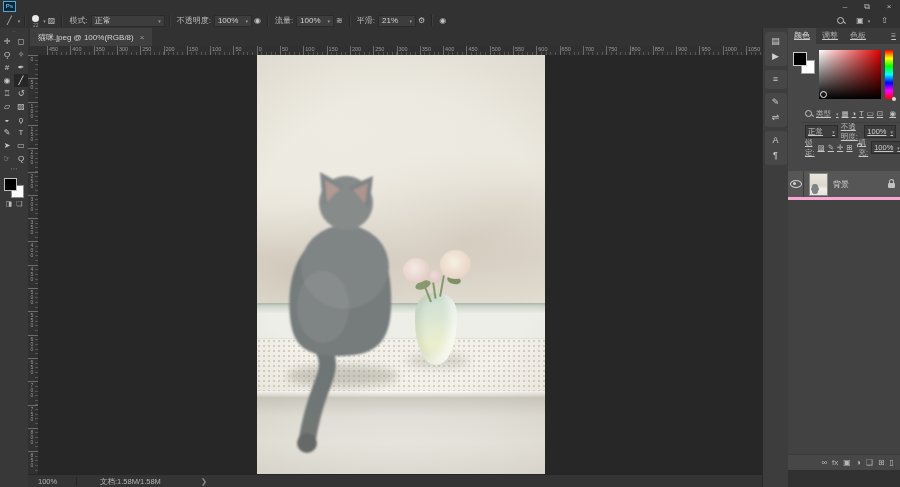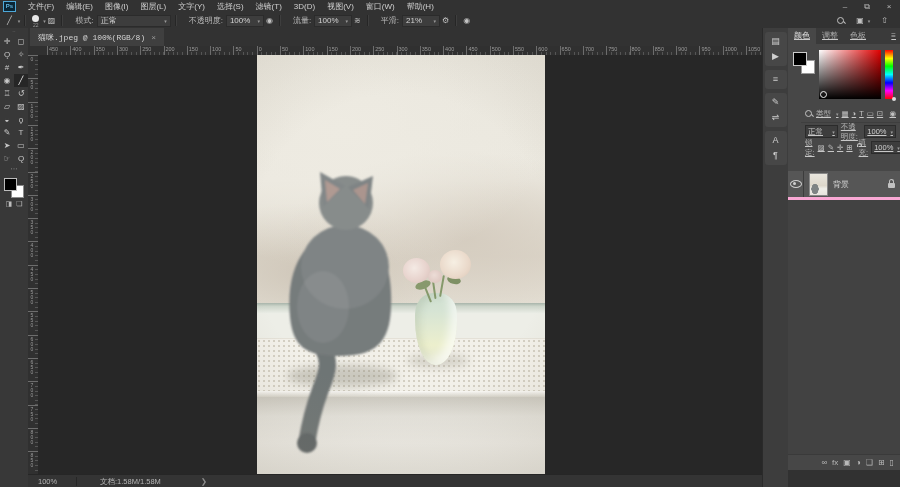--- a/index.html
+++ b/index.html
@@ -19,21 +19,21 @@
   .optbar{position:absolute;left:0;top:13px;width:900px;height:15px;background:#323232;border-bottom:1px solid #222;display:flex;align-items:center;font-size:8px;color:#c4c4c4;}
   .optbar .sep{width:1px;height:11px;background:#262626;border-right:1px solid #3e3e3e;margin:0 4px;}
   .opt-tool{display:flex;align-items:center;gap:2px;padding-left:5px;}
   .opt-brushprev{display:flex;flex-direction:column;align-items:center;line-height:4px;margin:0 2px;}
   .opt-brushprev .dot{width:7px;height:7px;border-radius:50%;background:#e8e8e8;}
   .opt-brushprev .num{font-size:5px;color:#9a9a9a;margin-top:1px;}
   .caret{font-size:5px;color:#9a9a9a;margin-left:2px;}
   .fld{display:flex;align-items:center;background:#3d3d3d;border:1px solid #2b2b2b;height:10px;padding:0 3px;color:#d2d2d2;}
   .fld.wide{width:66px;justify-content:space-between;}
   .fld.num{width:30px;justify-content:space-between;}
-  .lbl{margin:0 3px 0 8px;white-space:nowrap;color:#b9b9b9;}
+  .lbl{margin:0 3px 0 2px;white-space:nowrap;color:#b9b9b9;}
   .opt-ico{font-size:8px;color:#c2c2c2;margin:0 2px;}
   .opt-right{margin-left:auto;display:flex;align-items:center;gap:9px;padding-right:10px;}
 
   .mag{position:relative;width:8px;height:8px;display:inline-block;}
   .mag::before{content:"";position:absolute;left:0;top:0;width:5px;height:5px;border:1px solid #c2c2c2;border-radius:50%;}
   .mag::after{content:"";position:absolute;left:5.5px;top:5.5px;width:3px;height:1px;background:#c2c2c2;transform:rotate(45deg);}
 
   
   .mainrow{position:absolute;left:0;top:28px;width:900px;height:459px;}
 
@@ -44,21 +44,21 @@
   .tool{height:13px;text-align:center;font-size:8px;line-height:13px;color:#c6c6c6;}
   .tool.sel{background:#262626;color:#efefef;}
   .tool-more{text-align:center;font-size:7px;color:#b0b0b0;height:10px;line-height:8px;}
   .swatches{position:relative;width:20px;height:20px;margin:3px auto 2px auto;}
   .sw-bg{position:absolute;right:0;bottom:0;width:11px;height:11px;background:#fff;border:1px solid #8a8a8a;}
   .sw-fg{position:absolute;left:0;top:0;width:11px;height:11px;background:#000;border:1px solid #bdbdbd;}
   .tool-bottom{display:flex;justify-content:center;gap:4px;font-size:7px;color:#bdbdbd;}
 
   
   .docarea{position:absolute;left:28px;top:0;width:734px;height:459px;background:#272727;}
-  .tabbar{position:absolute;left:0;top:0;width:734px;height:18px;background:#323232;border-bottom:1px solid #262626;font-family:Liberation Mono, monospace;}
+  .tabbar{position:absolute;left:0;top:0;width:734px;height:18px;background:#323232;border-bottom:1px solid #262626;}
   .doctab{position:absolute;left:2px;top:0;height:18px;background:#3f3f3f;display:flex;align-items:center;gap:6px;padding:0 8px;font-size:8px;color:#d4d4d4;}
   .doctab .x{color:#9a9a9a;font-size:8px;}
   .rulcorner{position:absolute;left:0;top:18px;width:10px;height:9px;background:#303030;border-right:1px solid #262626;border-bottom:1px solid #262626;}
   .ruler-h{position:absolute;left:10px;top:18px;width:724px;height:9px;background:#303030;border-bottom:1px solid #232323;overflow:hidden;
     background-image:repeating-linear-gradient(90deg,#6d6d6d 0 1px,transparent 1px 23.3px),repeating-linear-gradient(90deg,#555 0 1px,transparent 1px 4.66px);
     background-size:724px 9px,724px 3px;background-position:9px 0,9px 6px;background-repeat:no-repeat;}
   .ruler-h .rl{position:absolute;top:0px;font-size:5.5px;color:#9a9a9a;transform:translateX(2px);}
   .ruler-v{position:absolute;left:0;top:27px;width:10px;height:419px;background:#303030;border-right:1px solid #232323;overflow:hidden;
     background-image:repeating-linear-gradient(180deg,#6d6d6d 0 1px,transparent 1px 23.3px),repeating-linear-gradient(180deg,#555 0 1px,transparent 1px 4.66px);
     background-size:10px 419px,3px 419px;background-position:0 0,7px 0;background-repeat:no-repeat;}
@@ -151,33 +151,20 @@
   .lbottom .bi{font-size:8px;}
   .panelfoot{position:absolute;left:0;top:365px;width:112px;height:17px;background:#313131;}
 </style>
 </head>
 <body>
 
 <div class="app">
 
   <div class="menubar">
     <div class="pslogo">Ps</div>
-    <div class="menus">
-        <span class="menu-item">文件(F)</span>
-        <span class="menu-item">编辑(E)</span>
-        <span class="menu-item">图像(I)</span>
-        <span class="menu-item">图层(L)</span>
-        <span class="menu-item">文字(Y)</span>
-        <span class="menu-item">选择(S)</span>
-        <span class="menu-item">滤镜(T)</span>
-        <span class="menu-item">3D(D)</span>
-        <span class="menu-item">视图(V)</span>
-        <span class="menu-item">窗口(W)</span>
-        <span class="menu-item">帮助(H)</span>
-      </div>
     <div class="winctl">
       <span>–</span>
       <span>⧉</span>
       <span>×</span>
     </div>
   </div>
 
   <div class="optbar">
     <div class="opt-tool">
       <span class="opt-ico">╱</span>

